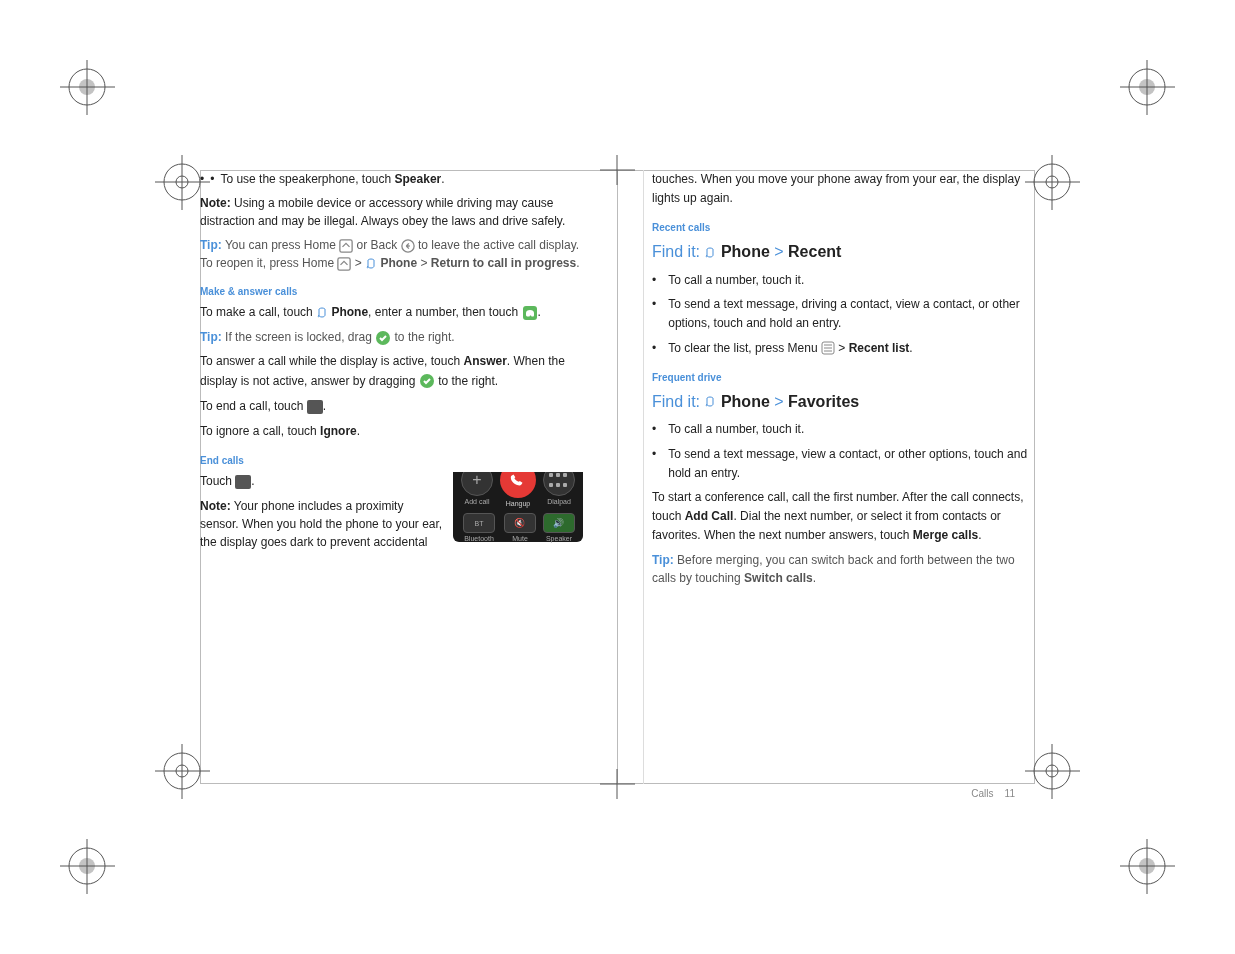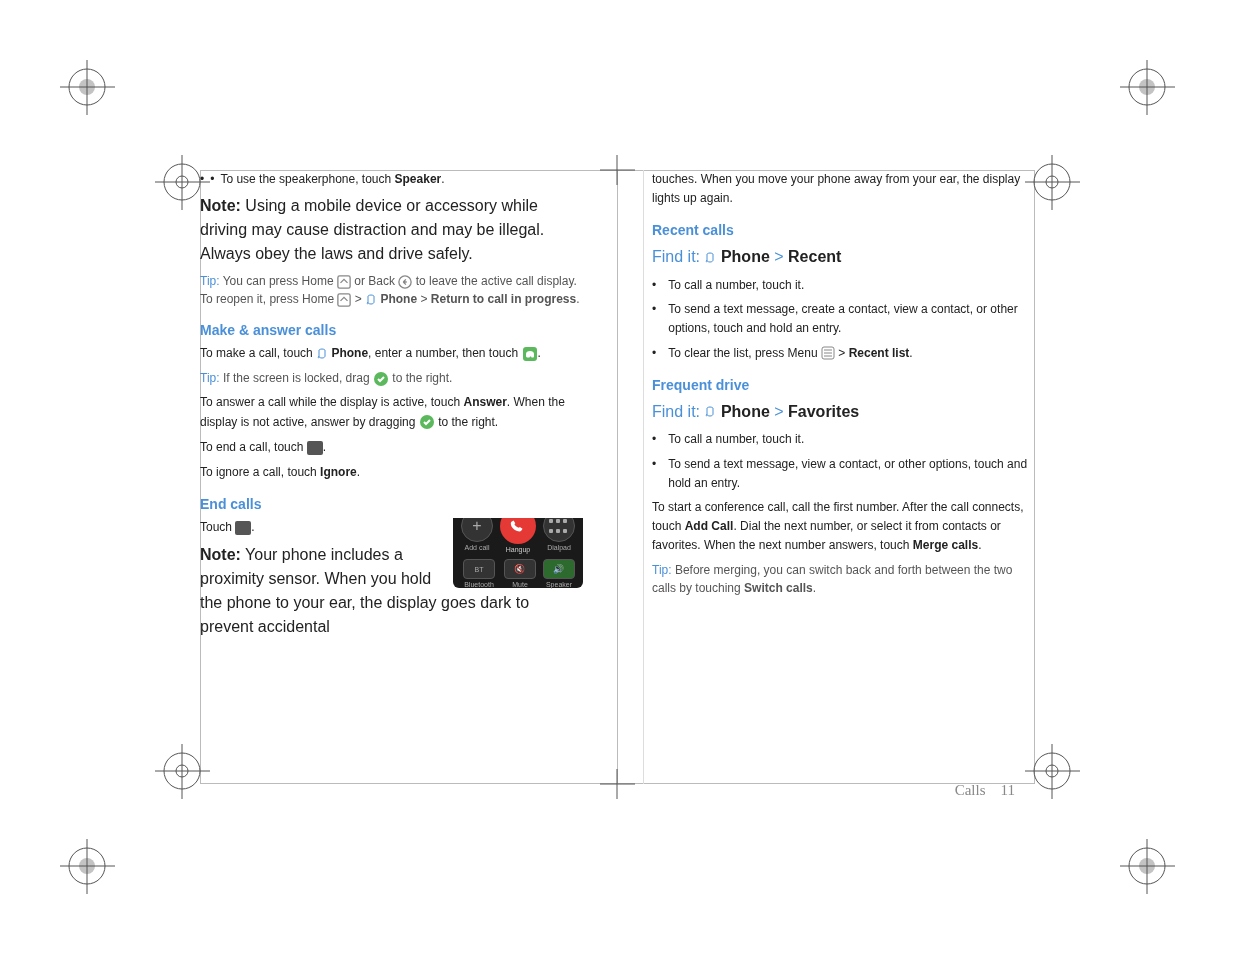--- a/index.html
+++ b/index.html
@@ -32,21 +32,21 @@
 
     .right-column {
       flex: 1;
       padding-left: 8px;
       border-left: 1px solid #ddd;
     }
 
     
     .section-heading {
       color: #4a90d9;
-      font-size: 14px;
+      font-size: 10px;
       font-weight: bold;
       margin-bottom: 6px;
       margin-top: 14px;
     }
 
     
     .find-it {
       color: #4a90d9;
       font-size: 16px;
       margin-bottom: 6px;
@@ -58,36 +58,36 @@
     
     p {
       font-size: 12px;
       line-height: 1.6;
       margin-bottom: 6px;
       color: #222;
     }
 
     
     .note {
-      font-size: 16px;
+      font-size: 12px;
       line-height: 1.5;
       margin-bottom: 6px;
       color: #222;
     }
     .note .label {
       font-weight: bold;
     }
     .tip {
       font-size: 12px;
       line-height: 1.5;
       margin-bottom: 6px;
       color: #555;
     }
     .tip .label {
-      font-weight: normal;
+      font-weight: bold;
       color: #4a90d9;
     }
 
     
     .bullet-item {
       display: flex;
       gap: 6px;
       font-size: 12px;
       line-height: 1.6;
       margin-bottom: 5px;
@@ -133,23 +133,22 @@
       color: white;
     }
     .call-btn.red { background: #e53935; }
     .call-btn.dark { background: #333; border: 1px solid #555; }
 
     
     .page-footer {
       position: absolute;
       bottom: 155px;
       right: 220px;
-      font-size: 15px;
+      font-size: 10px;
       color: #888;
-      font-family: Liberation Serif, serif;
     }
 
     
     .h-line-top {
       position: absolute;
       top: 170px;
       left: 200px;
       right: 200px;
       height: 1px;
       background: #bbb;
@@ -419,21 +418,21 @@
           <path d="M3 8c-1 1-1 2 0 2" fill="none" stroke="#4a90d9" stroke-width="1"></path>
         </svg>
       <strong>Phone</strong> &gt; <strong>Recent</strong>
     </p>
     <div class="bullet-item">
         <span></span>
         <span>To call a number, touch it.</span>
       </div>
     <div class="bullet-item">
         <span></span>
-        <span>To send a text message, create a contact, view a contact, or other options, touch and hold an entry.</span>
+        <span>To send a text message, driving a contact, view a contact, or other options, touch and hold an entry.</span>
       </div>
     <div class="bullet-item">
       <span></span>
       <span>To clear the list, press Menu 
         <svg style="display:inline;width:14px;height:14px;vertical-align:middle;" viewBox="0 0 14 14">
             <rect x="1" y="1" width="12" height="12" rx="2" fill="none" stroke="#888" stroke-width="1"></rect>
             <line x1="3" y1="4" x2="11" y2="4" stroke="#888" stroke-width="1"></line>
             <line x1="3" y1="7" x2="11" y2="7" stroke="#888" stroke-width="1"></line>
             <line x1="3" y1="10" x2="11" y2="10" stroke="#888" stroke-width="1"></line>
           </svg>

